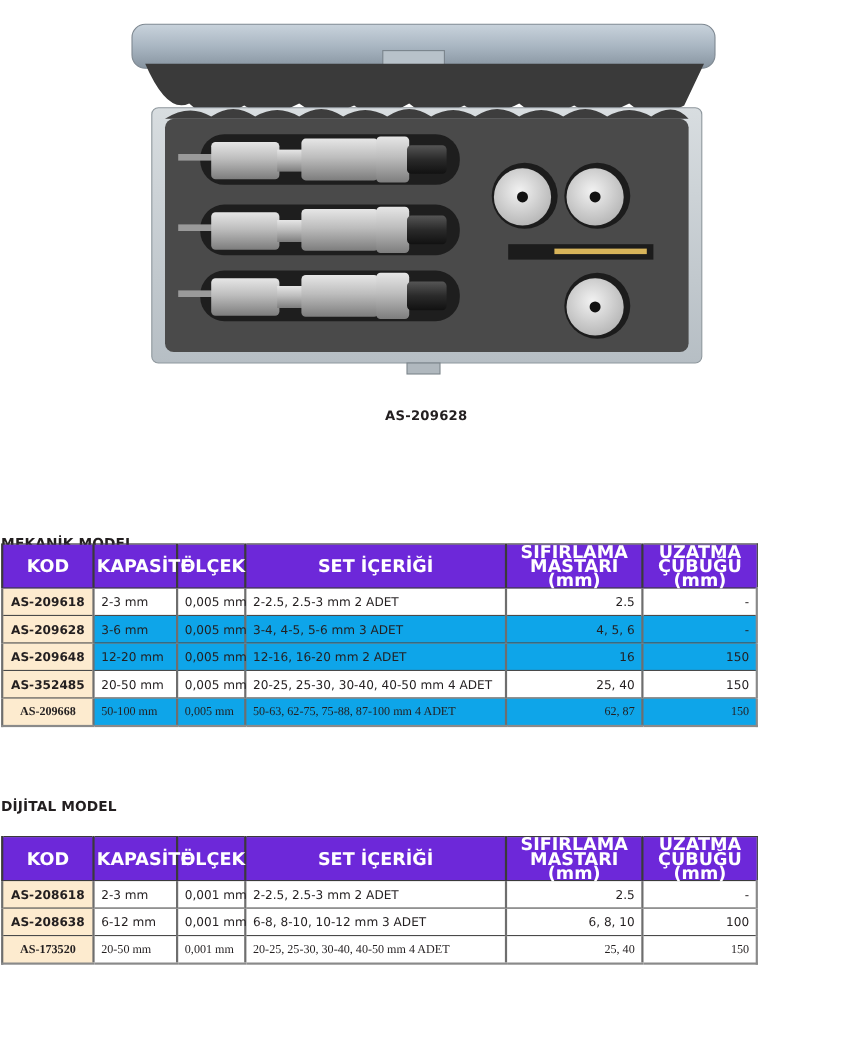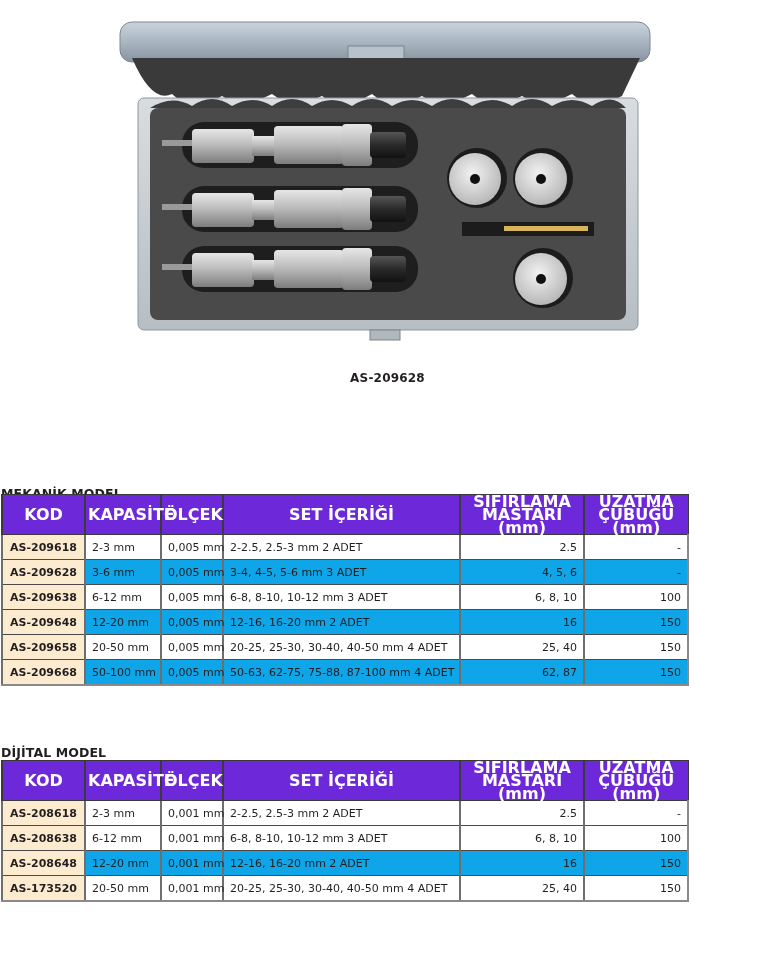--- a/index.html
+++ b/index.html
@@ -14,21 +14,21 @@
   table.spec th { background: #6d28d9; color: #ffffff; font-weight: bold; font-size: 16px; border: 1px solid #3a3a3a; border-left: 2px solid #3a3a3a; padding: 0 2px; line-height: 13px; }
   table.spec th .sub { display: block; }
   table.spec tr.head { height: 40px; }
   table.spec td { height: 24px; border: 1px solid #9a9a9a; border-left: 2px solid #6e6e6e; border-top: 1px solid #4a4a4a; padding: 0 6px; white-space: nowrap; }
   table.spec tr.r td { border-bottom: 1px solid #4a4a4a; }
   table.spec tr.even td { background: #0ea5e9; }
   table.spec tr.odd td { background: #ffffff; }
   table.spec td.kod { background: #fdebcf !important; font-weight: bold; text-align: center; }
   table.spec td.c { text-align: right; }
   table.spec td:last-child { border-right: 2px solid #8a8a8a; }
-  table.spec tr:last-child td { border-bottom: 2px solid #8a8a8a; }
+  table.spec tr:last-child td { border-bottom: 2px solid #8a8a8a; font-family: Liberation Serif, serif; }
 </style>
 </head>
 <body>
 
 <svg class="photo" viewBox="0 0 548 338" xmlns="http://www.w3.org/2000/svg">
   <defs>
     <linearGradient id="lid" x1="0" y1="0" x2="0" y2="1">
       <stop offset="0" stop-color="#c9d3dc"></stop>
         <stop offset="0.5" stop-color="#a9b6c2"></stop>
         <stop offset="1" stop-color="#8794a0"></stop>
@@ -143,56 +143,48 @@
     <td class="c">-</td>
   </tr>
   <tr class="r even">
     <td class="kod">AS-209628</td>
     <td>3-6 mm</td>
     <td>0,005 mm</td>
     <td>3-4, 4-5, 5-6 mm 3 ADET</td>
     <td class="c">4, 5, 6</td>
     <td class="c">-</td>
   </tr>
-  <tr class="r odd">
-    <td class="kod">AS-209638</td>
-    <td>6-12 mm</td>
-    <td>0,005 mm</td>
-    <td>6-8, 8-10, 10-12 mm 3 ADET</td>
-    <td class="c">6, 8, 10</td>
-    <td class="c">100</td>
-  </tr>
   <tr class="r even">
     <td class="kod">AS-209648</td>
     <td>12-20 mm</td>
     <td>0,005 mm</td>
     <td>12-16, 16-20 mm 2 ADET</td>
     <td class="c">16</td>
     <td class="c">150</td>
   </tr>
   <tr class="r odd">
-    <td class="kod">AS-209658</td>
+    <td class="kod">AS-352485</td>
     <td>20-50 mm</td>
     <td>0,005 mm</td>
     <td>20-25, 25-30, 30-40, 40-50 mm 4 ADET</td>
     <td class="c">25, 40</td>
     <td class="c">150</td>
   </tr>
   <tr class="r even">
     <td class="kod">AS-209668</td>
     <td>50-100 mm</td>
     <td>0,005 mm</td>
     <td>50-63, 62-75, 75-88, 87-100 mm 4 ADET</td>
     <td class="c">62, 87</td>
     <td class="c">150</td>
   </tr>
 </tbody>
   </table>
 
-<div class="section-title" style="top:745px;">DİJİTAL MODEL</div>
+<div class="section-title" style="top:725px;">DİJİTAL MODEL</div>
 <table class="spec" style="top:760px; width:686px;">
   <colgroup>
     <col style="width:83px">
       <col style="width:76px">
       <col style="width:62px">
       <col style="width:237px">
       <col style="width:124px">
       <col style="width:104px">
   </colgroup>
   <tbody>
@@ -219,28 +211,20 @@
     <td class="c">-</td>
   </tr>
   <tr class="r odd">
     <td class="kod">AS-208638</td>
     <td>6-12 mm</td>
     <td>0,001 mm</td>
     <td>6-8, 8-10, 10-12 mm 3 ADET</td>
     <td class="c">6, 8, 10</td>
     <td class="c">100</td>
   </tr>
-  <tr class="r even">
-    <td class="kod">AS-208648</td>
-    <td>12-20 mm</td>
-    <td>0,001 mm</td>
-    <td>12-16, 16-20 mm 2 ADET</td>
-    <td class="c">16</td>
-    <td class="c">150</td>
-  </tr>
   <tr class="r odd">
     <td class="kod">AS-173520</td>
     <td>20-50 mm</td>
     <td>0,001 mm</td>
     <td>20-25, 25-30, 30-40, 40-50 mm 4 ADET</td>
     <td class="c">25, 40</td>
     <td class="c">150</td>
   </tr>
 </tbody>
   </table>

